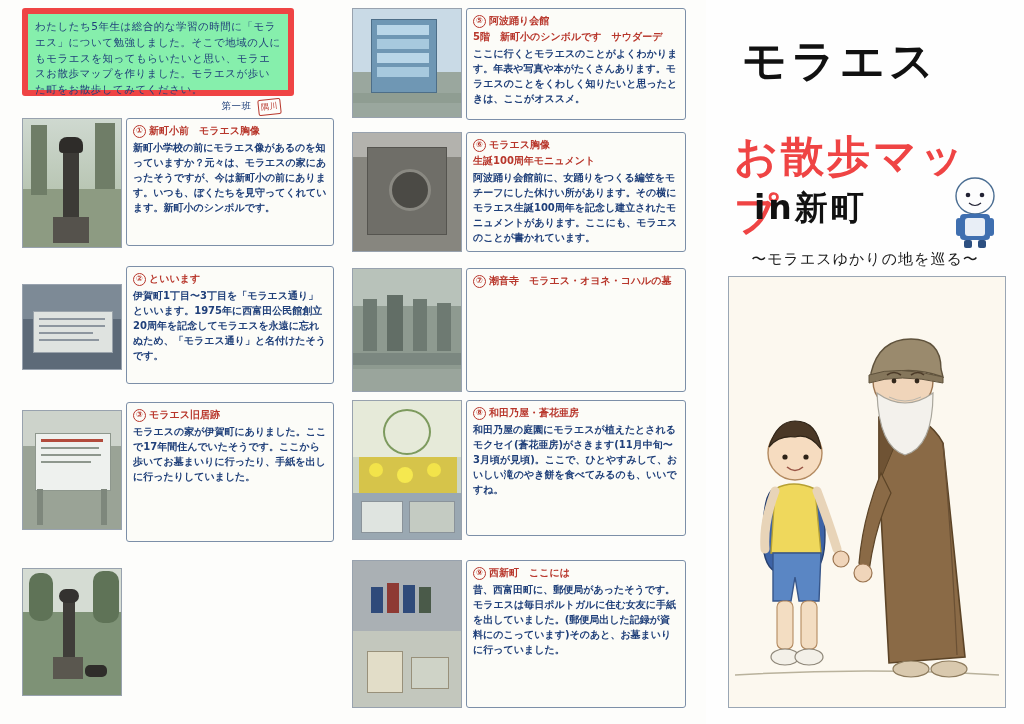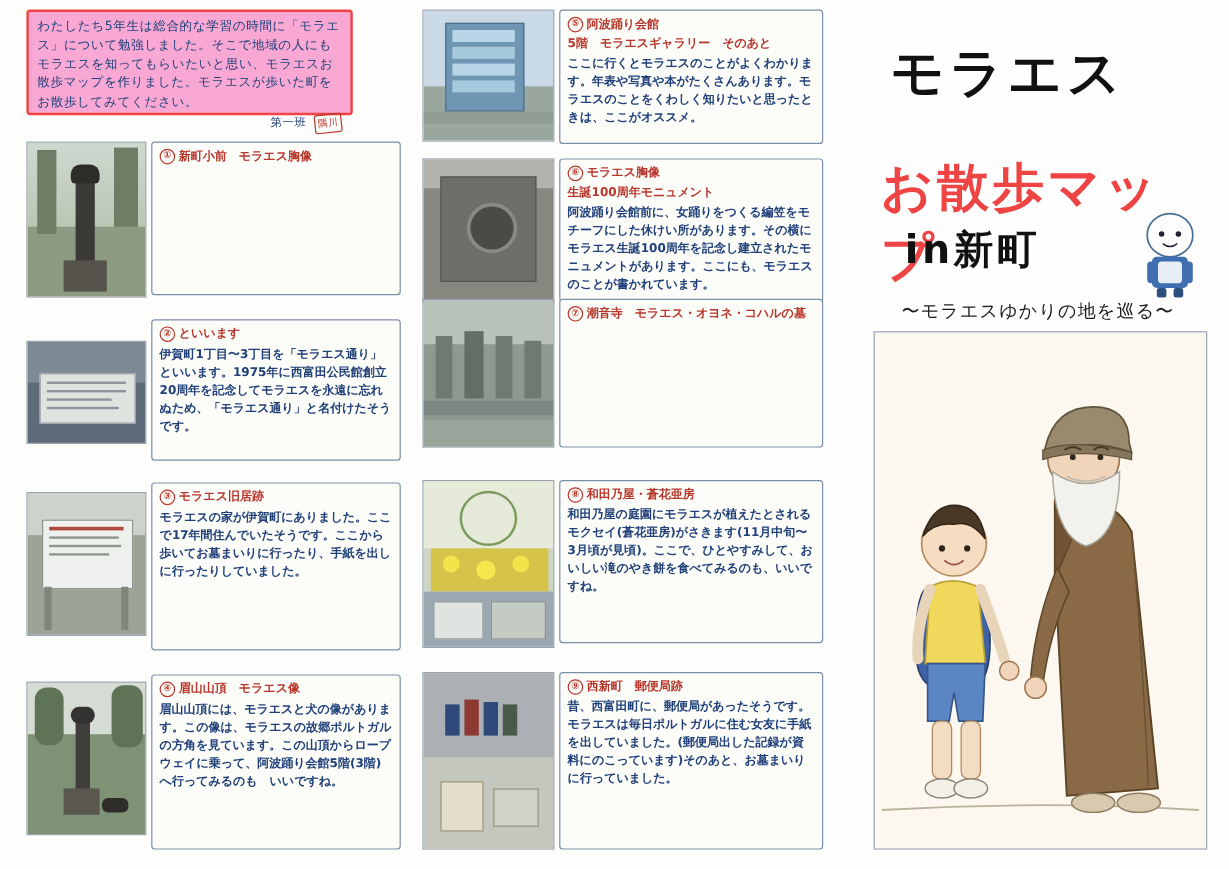--- a/index.html
+++ b/index.html
@@ -16,22 +16,22 @@
     font-family:"DejaVu Sans", sans-serif;
     color:#1c2b4a;
     line-height:1.45;
     letter-spacing:0.5px;
   }
   .hw-blue{color:#20407a;}
 
   
   #intro{
     position:absolute;left:22px;top:8px;width:272px;height:88px;
-    border:2px solid #ef4444;border-radius:3px;
-    background:#f9a8d4;
+    border:6px solid #ef4444;border-radius:3px;
+    background:#86efac;
     padding:5px 7px;box-sizing:border-box;
     font-size:10.5px;line-height:1.5;
   }
   #intro .sig{text-align:right;font-size:9.5px;margin-top:1px;}
   #intro .stamp{
     display:inline-block;border:1px solid #b8372c;color:#b8372c;
     font-size:8px;padding:1px 2px;border-radius:2px;margin-left:3px;
     transform:rotate(-6deg);
   }
 
@@ -113,20 +113,21 @@
         <div class="ground" style="background:#8d9b82;height:45%;"></div>
         <div class="obj" style="left:8px;top:6px;width:16px;height:70px;background:#6f7d67;"></div>
         <div class="obj" style="left:72px;top:4px;width:20px;height:66px;background:#6f7d67;"></div>
         <div class="obj" style="left:40px;top:26px;width:16px;height:74px;background:#3c3a36;"></div>
         <div class="obj" style="left:36px;top:18px;width:24px;height:16px;background:#2e2c29;border-radius:8px 8px 4px 4px;"></div>
         <div class="obj" style="left:30px;top:98px;width:36px;height:26px;background:#55524c;"></div>
       </div>
     </div>
     <div class="note" style="left:104px;top:0;width:208px;height:128px;">
       <div class="hdr"><span class="num">①</span><span>新町小前　モラエス胸像</span></div>
+      <div class="body">新町小学校の前にモラエス像があるのを知っていますか？元々は、モラエスの家にあったそうですが、今は新町小の前にあります。いつも、ぼくたちを見守ってくれています。新町小のシンボルです。</div>
     </div>
   </div>
 
   <div class="card" style="left:22px;top:266px;width:312px;height:122px;">
     <div class="photo" style="width:100px;height:86px;top:18px;">
       <div class="ph" style="background:#6f7b88;">
         <div class="sky" style="background:#7d8a96;height:40%;"></div>
         <div class="ground" style="background:#5d6a78;height:60%;"></div>
         <div class="obj" style="left:10px;top:26px;width:78px;height:40px;background:#dfe3e0;border:1px solid #9aa3ab;"></div>
         <div class="obj" style="left:16px;top:33px;width:66px;height:2px;background:#8d969f;"></div>
@@ -167,63 +168,59 @@
         <div class="sky" style="background:#d5dcd3;height:34%;"></div>
         <div class="ground" style="background:#7e9276;height:66%;"></div>
         <div class="obj" style="left:6px;top:4px;width:24px;height:48px;background:#5f7357;border-radius:10px;"></div>
         <div class="obj" style="left:70px;top:2px;width:26px;height:52px;background:#5f7357;border-radius:10px;"></div>
         <div class="obj" style="left:40px;top:28px;width:12px;height:62px;background:#3f3d39;"></div>
         <div class="obj" style="left:36px;top:20px;width:20px;height:14px;background:#343230;border-radius:8px;"></div>
         <div class="obj" style="left:30px;top:88px;width:30px;height:22px;background:#5a574f;"></div>
         <div class="obj" style="left:62px;top:96px;width:22px;height:12px;background:#2f2d2a;border-radius:5px;"></div>
       </div>
     </div>
-    <div class="note" style="left:104px;top:0;width:208px;height:146px;">
-      <div class="hdr"><span class="num">④</span><span>眉山山頂　モラエス像</span></div>
-      <div class="body">眉山山頂には、モラエスと犬の像があります。この像は、モラエスの故郷ポルトガルの方角を見ています。この山頂からロープウェイに乗って、阿波踊り会館5階(3階)へ行ってみるのも　いいですね。</div>
-    </div>
   </div>
 
   <div class="card" style="left:352px;top:8px;width:334px;height:116px;">
     <div class="photo" style="width:110px;height:110px;">
       <div class="ph" style="background:#b9cbd8;">
         <div class="sky" style="background:#c9dae6;height:58%;"></div>
         <div class="ground" style="background:#9aa79e;height:42%;"></div>
         <div class="obj" style="left:18px;top:10px;width:64px;height:72px;background:#6f97b4;border:1px solid #4d6e88;"></div>
         <div class="obj" style="left:24px;top:16px;width:52px;height:10px;background:#b9d6e8;"></div>
         <div class="obj" style="left:24px;top:30px;width:52px;height:10px;background:#a7c9de;"></div>
         <div class="obj" style="left:24px;top:44px;width:52px;height:10px;background:#b9d6e8;"></div>
         <div class="obj" style="left:24px;top:58px;width:52px;height:10px;background:#a7c9de;"></div>
         <div class="obj" style="left:0px;top:84px;width:110px;height:10px;background:#8f9d92;"></div>
       </div>
     </div>
     <div class="note" style="left:114px;top:0;width:220px;height:112px;">
       <div class="hdr"><span class="num">⑤</span><span>阿波踊り会館</span></div>
-      <div class="hdr" style="margin-top:-1px;">5階　モラエスギャラリー　そのあと</div>
+      <div class="hdr" style="margin-top:-1px;">5階　新町小のシンボルです　サウダーデ</div>
       <div class="body">ここに行くとモラエスのことがよくわかります。年表や写真や本がたくさんあります。モラエスのことをくわしく知りたいと思ったときは、ここがオススメ。</div>
     </div>
   </div>
 
   <div class="card" style="left:352px;top:132px;width:334px;height:124px;">
     <div class="photo" style="width:110px;height:120px;">
       <div class="ph" style="background:#9b9a96;">
         <div class="sky" style="background:#b3b2ad;height:20%;"></div>
         <div class="ground" style="background:#87867f;height:80%;"></div>
         <div class="obj" style="left:14px;top:14px;width:78px;height:86px;background:#6f6e68;border:1px solid #55544f;"></div>
         <div class="obj" style="left:36px;top:36px;width:36px;height:36px;border-radius:50%;background:#4b4a45;border:3px solid #8a8982;"></div>
       </div>
     </div>
     <div class="note" style="left:114px;top:0;width:220px;height:120px;">
       <div class="hdr"><span class="num">⑥</span><span>モラエス胸像</span></div>
       <div class="hdr" style="margin-top:-1px;">生誕100周年モニュメント</div>
       <div class="body">阿波踊り会館前に、女踊りをつくる編笠をモチーフにした休けい所があります。その横にモラエス生誕100周年を記念し建立されたモニュメントがあります。ここにも、モラエスのことが書かれています。</div>
     </div>
   </div>
 
-  <div class="card" style="left:352px;top:249px;width:334px;height:128px;">
+  <div class="card" style="left:352px;top:268px;width:334px;height:128px;">
     <div class="photo" style="width:110px;height:124px;">
       <div class="ph" style="background:#a5b0a8;">
         <div class="sky" style="background:#b8c2ba;height:30%;"></div>
         <div class="ground" style="background:#8e9a90;height:70%;"></div>
         <div class="obj" style="left:10px;top:30px;width:14px;height:52px;background:#6e7a72;"></div>
         <div class="obj" style="left:34px;top:26px;width:16px;height:56px;background:#626e66;"></div>
         <div class="obj" style="left:60px;top:30px;width:14px;height:52px;background:#6e7a72;"></div>
         <div class="obj" style="left:84px;top:34px;width:14px;height:48px;background:#6e7a72;"></div>
         <div class="obj" style="left:0;top:84px;width:110px;height:12px;background:#7b8780;"></div>
         <div class="obj" style="left:0;top:100px;width:110px;height:24px;background:#9aa59c;"></div>
@@ -261,21 +258,21 @@
         <div class="obj" style="left:0;top:70px;width:110px;height:78px;background:#c3c7bd;"></div>
         <div class="obj" style="left:18px;top:26px;width:12px;height:26px;background:#2f4a7a;"></div>
         <div class="obj" style="left:34px;top:22px;width:12px;height:30px;background:#8e3a34;"></div>
         <div class="obj" style="left:50px;top:24px;width:12px;height:28px;background:#2f4a7a;"></div>
         <div class="obj" style="left:66px;top:26px;width:12px;height:26px;background:#4a5a49;"></div>
         <div class="obj" style="left:14px;top:90px;width:34px;height:40px;background:#e2ddc8;border:1px solid #98907a;"></div>
         <div class="obj" style="left:58px;top:96px;width:36px;height:30px;background:#cfd3c7;border:1px solid #98907a;"></div>
       </div>
     </div>
     <div class="note" style="left:114px;top:0;width:220px;height:148px;">
-      <div class="hdr"><span class="num">⑨</span><span>西新町　郵便局跡</span></div>
+      <div class="hdr"><span class="num">⑨</span><span>西新町　ここには</span></div>
       <div class="body">昔、西富田町に、郵便局があったそうです。モラエスは毎日ポルトガルに住む女友に手紙を出していました。(郵便局出した記録が資料にのこっています)そのあと、お墓まいりに行っていました。</div>
     </div>
   </div>
 
   <div id="cover">
     <div class="title1">モラエス</div>
     <div class="title2">お散歩マップ</div>
     <div class="title3">in新町</div>
     <div class="sub">〜モラエスゆかりの地を巡る〜</div>
 

